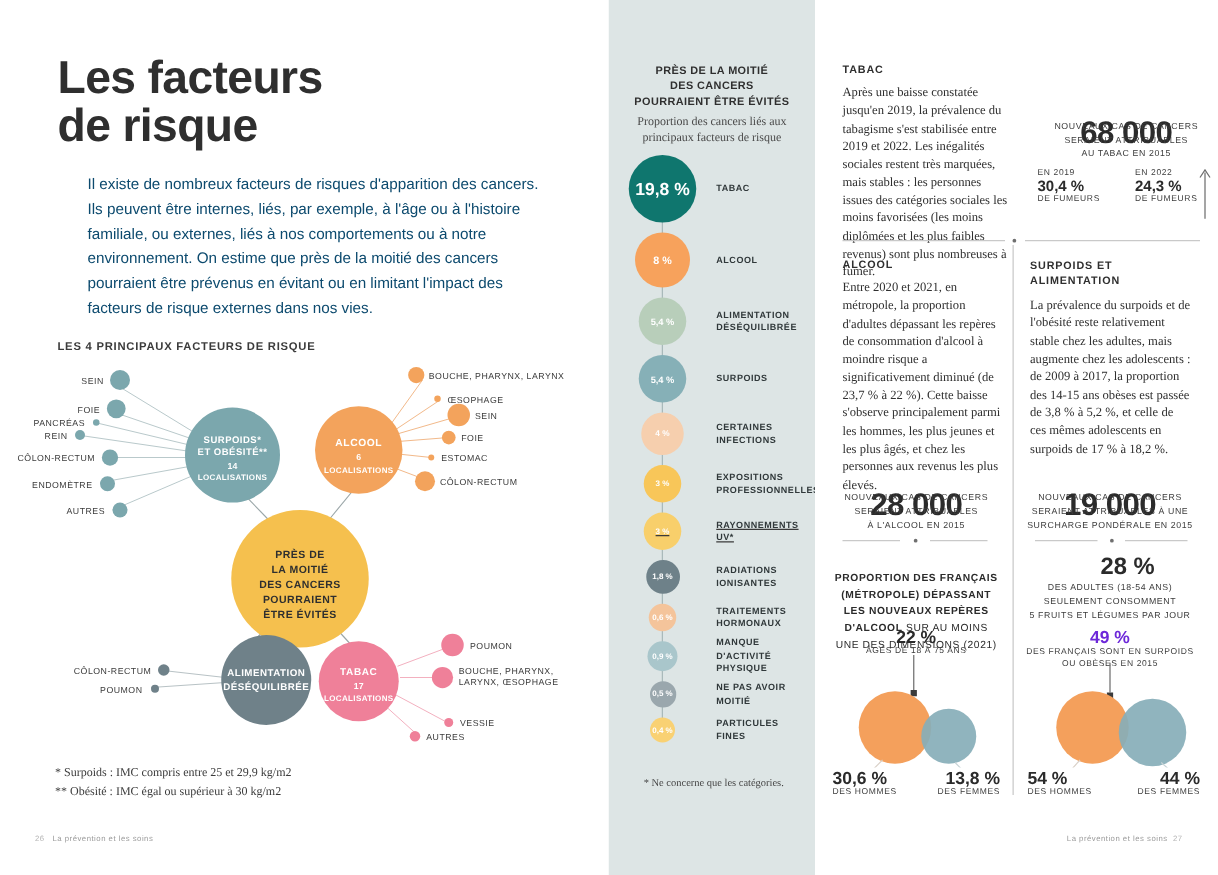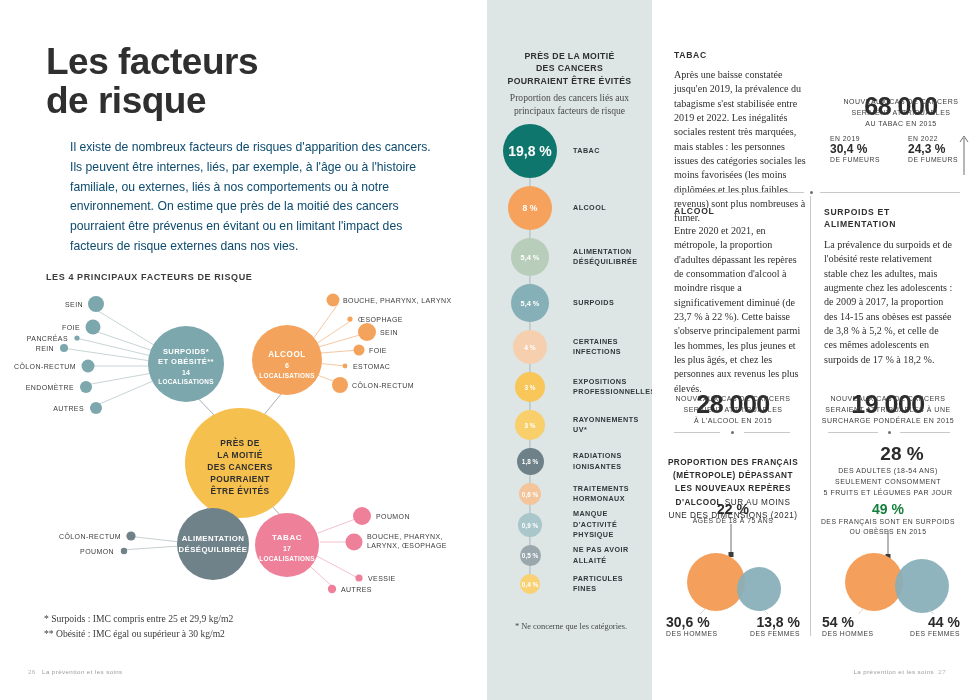--- a/index.html
+++ b/index.html
@@ -307,21 +307,21 @@
         <div class="bubble-row" style="height: 38px;">
           <div class="bub-wrap">
             <div class="connector" style="top: 19px; height: 29px;"></div>
             <div class="bub" style="width: 30px; height: 30px; background: rgb(248, 198, 89); font-size: 6.4px;">3 %</div>
           </div>
           <div class="bub-label">
             <div>EXPOSITIONS</div>
             <div>PROFESSIONNELLES</div>
           </div>
         </div>
-        <div class="bubble-row" style="height: 38px;">
+        <div class="bubble-row" style="height: 38px; text-decoration: underline;">
           <div class="bub-wrap">
             <div class="connector" style="top: 19px; height: 29px;"></div>
             <div class="bub" style="width: 30px; height: 30px; background: rgb(248, 207, 107); font-size: 6.4px;">3 %</div>
           </div>
           <div class="bub-label">
             <div>RAYONNEMENTS UV*</div>
           </div>
         </div>
         <div class="bubble-row" style="height: 35px;">
           <div class="bub-wrap">
@@ -353,21 +353,21 @@
             <div>PHYSIQUE</div>
           </div>
         </div>
         <div class="bubble-row" style="height: 29px;">
           <div class="bub-wrap">
             <div class="connector" style="top: 14.5px; height: 24.5px;"></div>
             <div class="bub" style="width: 21px; height: 21px; background: rgb(154, 167, 173); font-size: 6.4px;">0,5 %</div>
           </div>
           <div class="bub-label">
             <div>NE PAS AVOIR</div>
-            <div>ALLAITÉ</div>
+            <div>MOITIÉ</div>
           </div>
         </div>
         <div class="bubble-row" style="height: 28px;">
           <div class="bub-wrap">
             <div class="bub" style="width: 20px; height: 20px; background: rgb(249, 209, 115); font-size: 6.4px;">0,4 %</div>
           </div>
           <div class="bub-label">
             <div>PARTICULES FINES</div>
           </div>
         </div>
@@ -457,21 +457,21 @@
     <div class="dot-sep" style="left:236px;top:431px;"></div>
     <div class="hrule" style="left:248px;top:432px;width:50px;"></div>
 
     <div style="position:absolute;left:158px;top:443px;width:156px;text-align:center;">
       <div style="font-size:19px;font-weight:bold;color:#2b2b2b;padding-left:28px;">28 %</div>
       <div class="bignum-sub" style="white-space:pre-line;">DES ADULTES (18-54 ANS)
 SEULEMENT CONSOMMENT
 5 FRUITS ET LÉGUMES PAR JOUR</div>
     </div>
     <div style="position:absolute;left:158px;top:501px;width:156px;text-align:center;">
-      <div style="font-size:14px;font-weight:bold;color:#15803d;">49 %</div>
+      <div style="font-size:14px;font-weight:bold;color:#6d28d9;">49 %</div>
       <div class="smallcap" style="white-space:pre-line;line-height:1.5;">DES FRANÇAIS SONT EN SURPOIDS
 OU OBÈSES EN 2015</div>
     </div>
     <svg style="position:absolute;left:231px;top:530px;" width="10" height="30">
       <line x1="5" y1="0" x2="5" y2="24" stroke="#6f6f6f" stroke-width="1"></line>
       <rect x="2.5" y="24" width="5" height="5" fill="#3b3b3b"></rect>
     </svg>
     <svg style="position:absolute;left:176px;top:552px;" width="130" height="62">
       <circle cx="46" cy="30" r="29" fill="#f4a05c"></circle>
       <circle cx="94" cy="34" r="27" fill="#87aeb8" fill-opacity="0.92"></circle>

